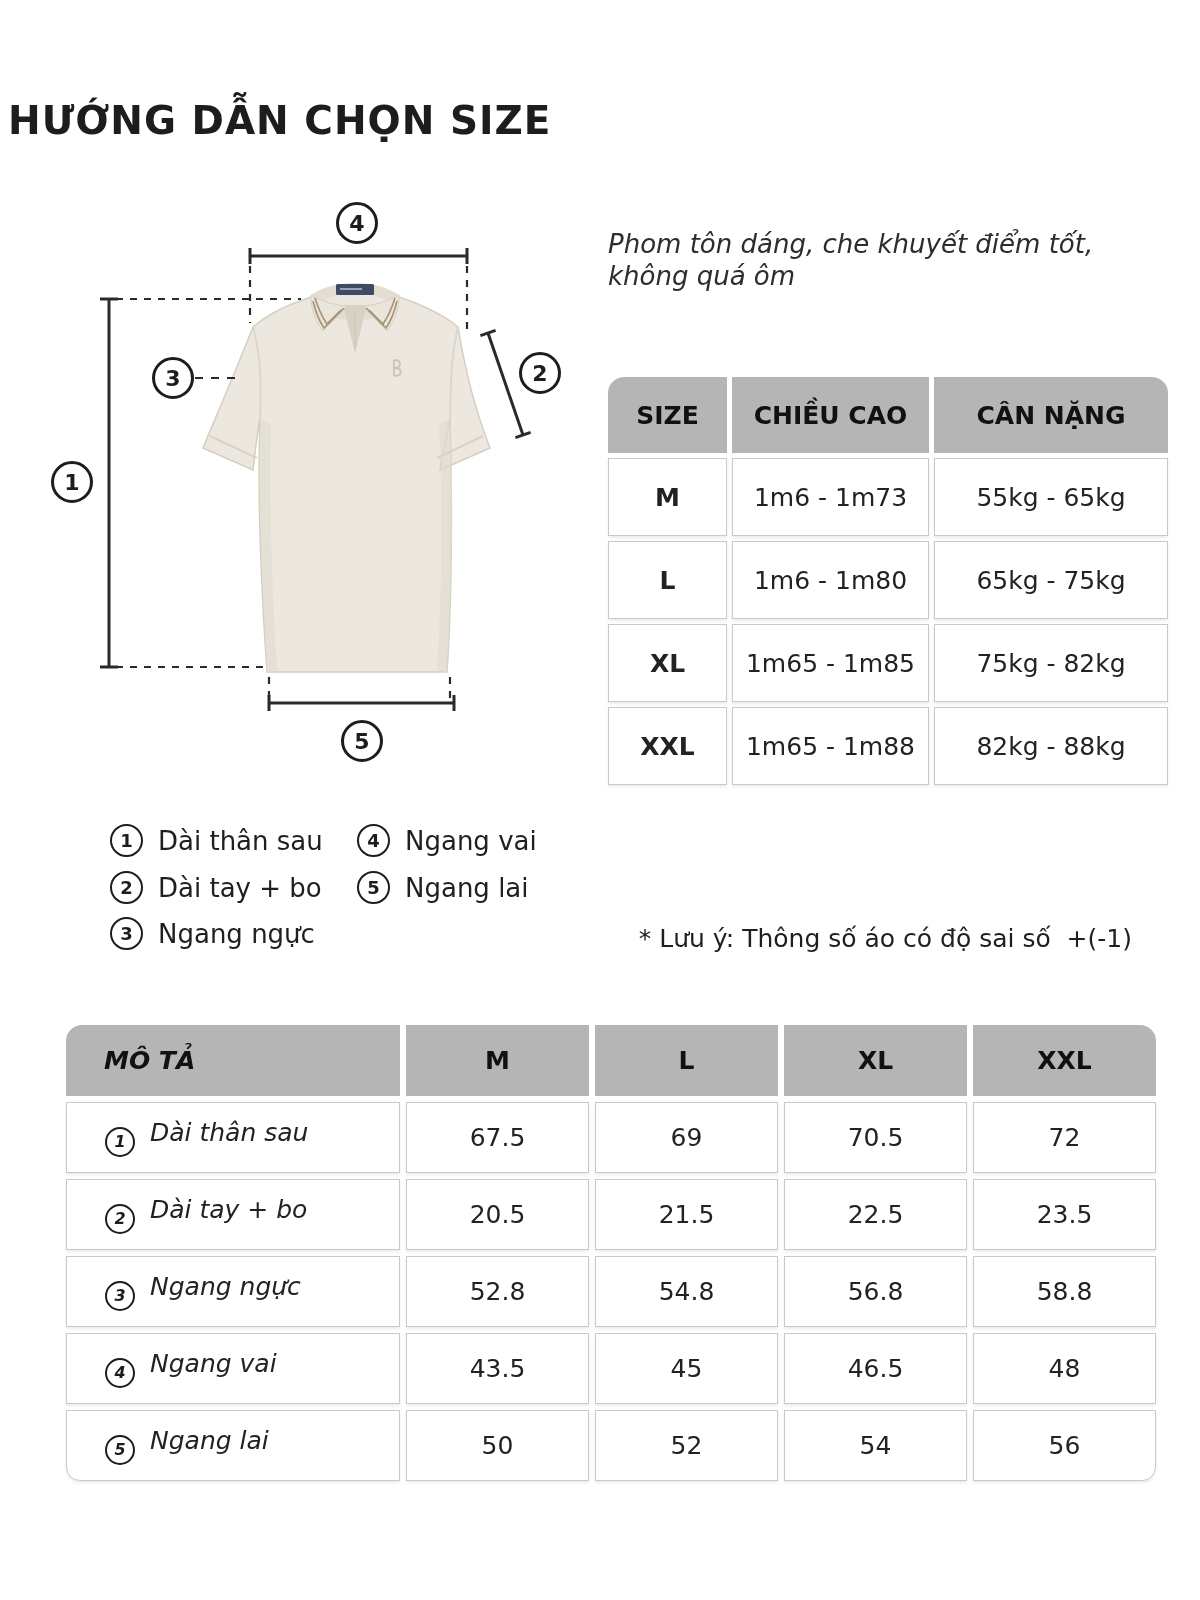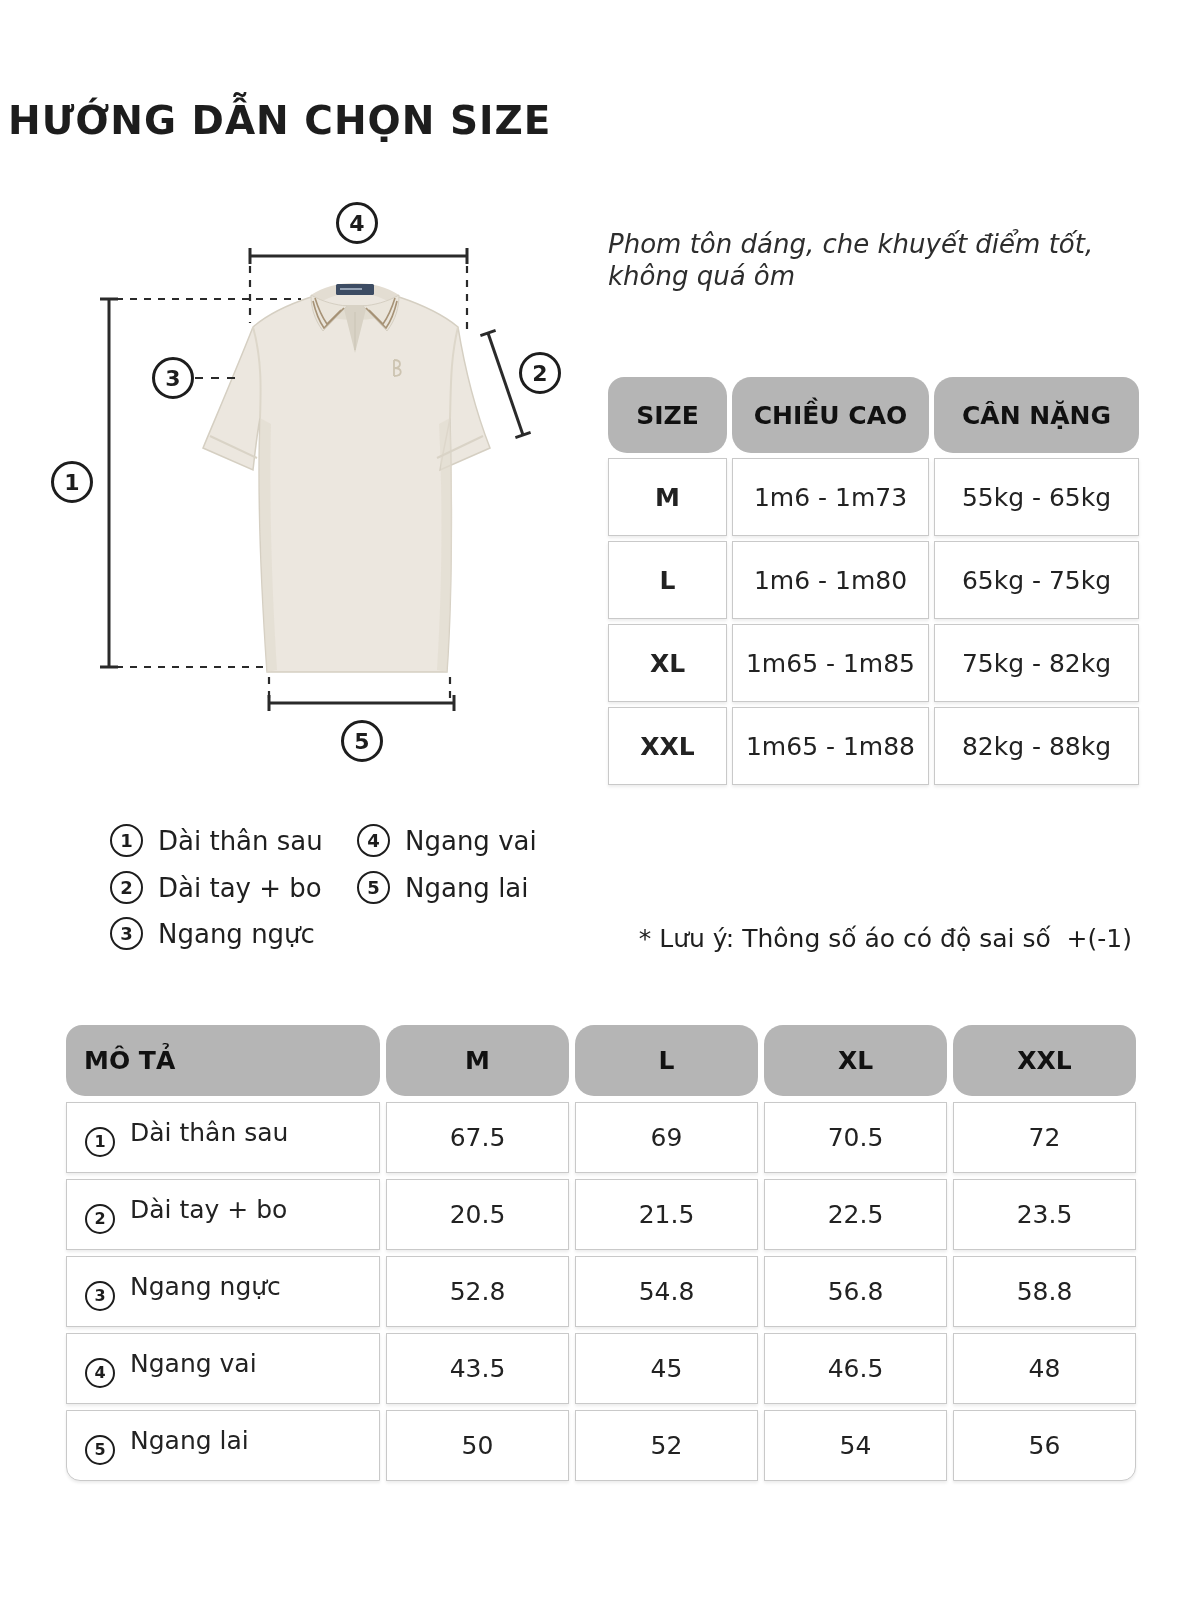--- a/index.html
+++ b/index.html
@@ -26,37 +26,37 @@
   .marker-4{left:296px;top:2px;}
   .marker-5{left:301px;top:520px;}
   
   .fit{position:absolute;left:608px;top:228px;width:540px;}
   .fit-name{font-size:30px;font-weight:800;color:#1d1d1d;margin:0 0 7px 0;}
   .fit-desc{font-size:26px;line-height:32px;color:#2d2d2d;white-space:pre-line;margin:0;font-style:italic;}
   
   table{border-collapse:separate;}
   th{
     background:#b5b5b5;color:#111111;font-weight:700;font-size:25px;
-    text-align:center;padding:0;border-radius:19px;
+    text-align:center;padding:0;
   }
   td{
     background:#ffffff;border:1.5px solid #c9c9c9;font-size:25px;color:#222222;
     text-align:center;padding:0;box-shadow:0 2px 3px rgba(0,0,0,0.08);
   }
   .corner-tl{border-top-left-radius:16px;}
   .corner-tr{border-top-right-radius:16px;}
   .corner-bl{border-bottom-left-radius:14px;}
   .corner-br{border-bottom-right-radius:14px;}
   
   .size-table{position:absolute;left:603px;top:372px;border-spacing:5px;}
   .size-table th{height:76px;}
   .size-table td{height:76px;}
   .size-table .col-size{width:119px;}
   .size-table .col-height{width:197px;}
-  .size-table .col-weight{width:205px;}
+  .size-table .col-weight{width:234px;}
   .size-table .size-name{font-weight:700;}
   
   .legend-item{
     position:absolute;display:flex;align-items:center;gap:15px;
     font-size:26px;color:#1f1f1f;white-space:nowrap;
   }
   .legend-item .num-circle{flex:none;}
   .num-circle{
     display:inline-flex;align-items:center;justify-content:center;
     width:29px;height:29px;border:2.5px solid #1d1d1d;border-radius:50%;
@@ -72,21 +72,21 @@
     position:absolute;left:600px;top:924px;width:532px;text-align:right;
     font-size:25px;color:#1f1f1f;white-space:pre-wrap;
   }
   
   .spec-table{position:absolute;left:60px;top:1019px;border-spacing:6px;}
   .spec-table th{height:71px;}
   .spec-table td{height:69px;}
   .spec-table .col-desc{width:296px;}
   .spec-table .col-val{width:183px;}
   .spec-label{
-    text-align:left;padding-left:18px;
+    text-align:left;padding-left:38px;font-style:italic;
   }
   .spec-label .num-circle{
     width:26px;height:26px;border-width:2px;font-size:16px;
     margin-right:15px;vertical-align:-6px;
   }
 </style>
 </head>
 <body>
 
 <div class="page">

